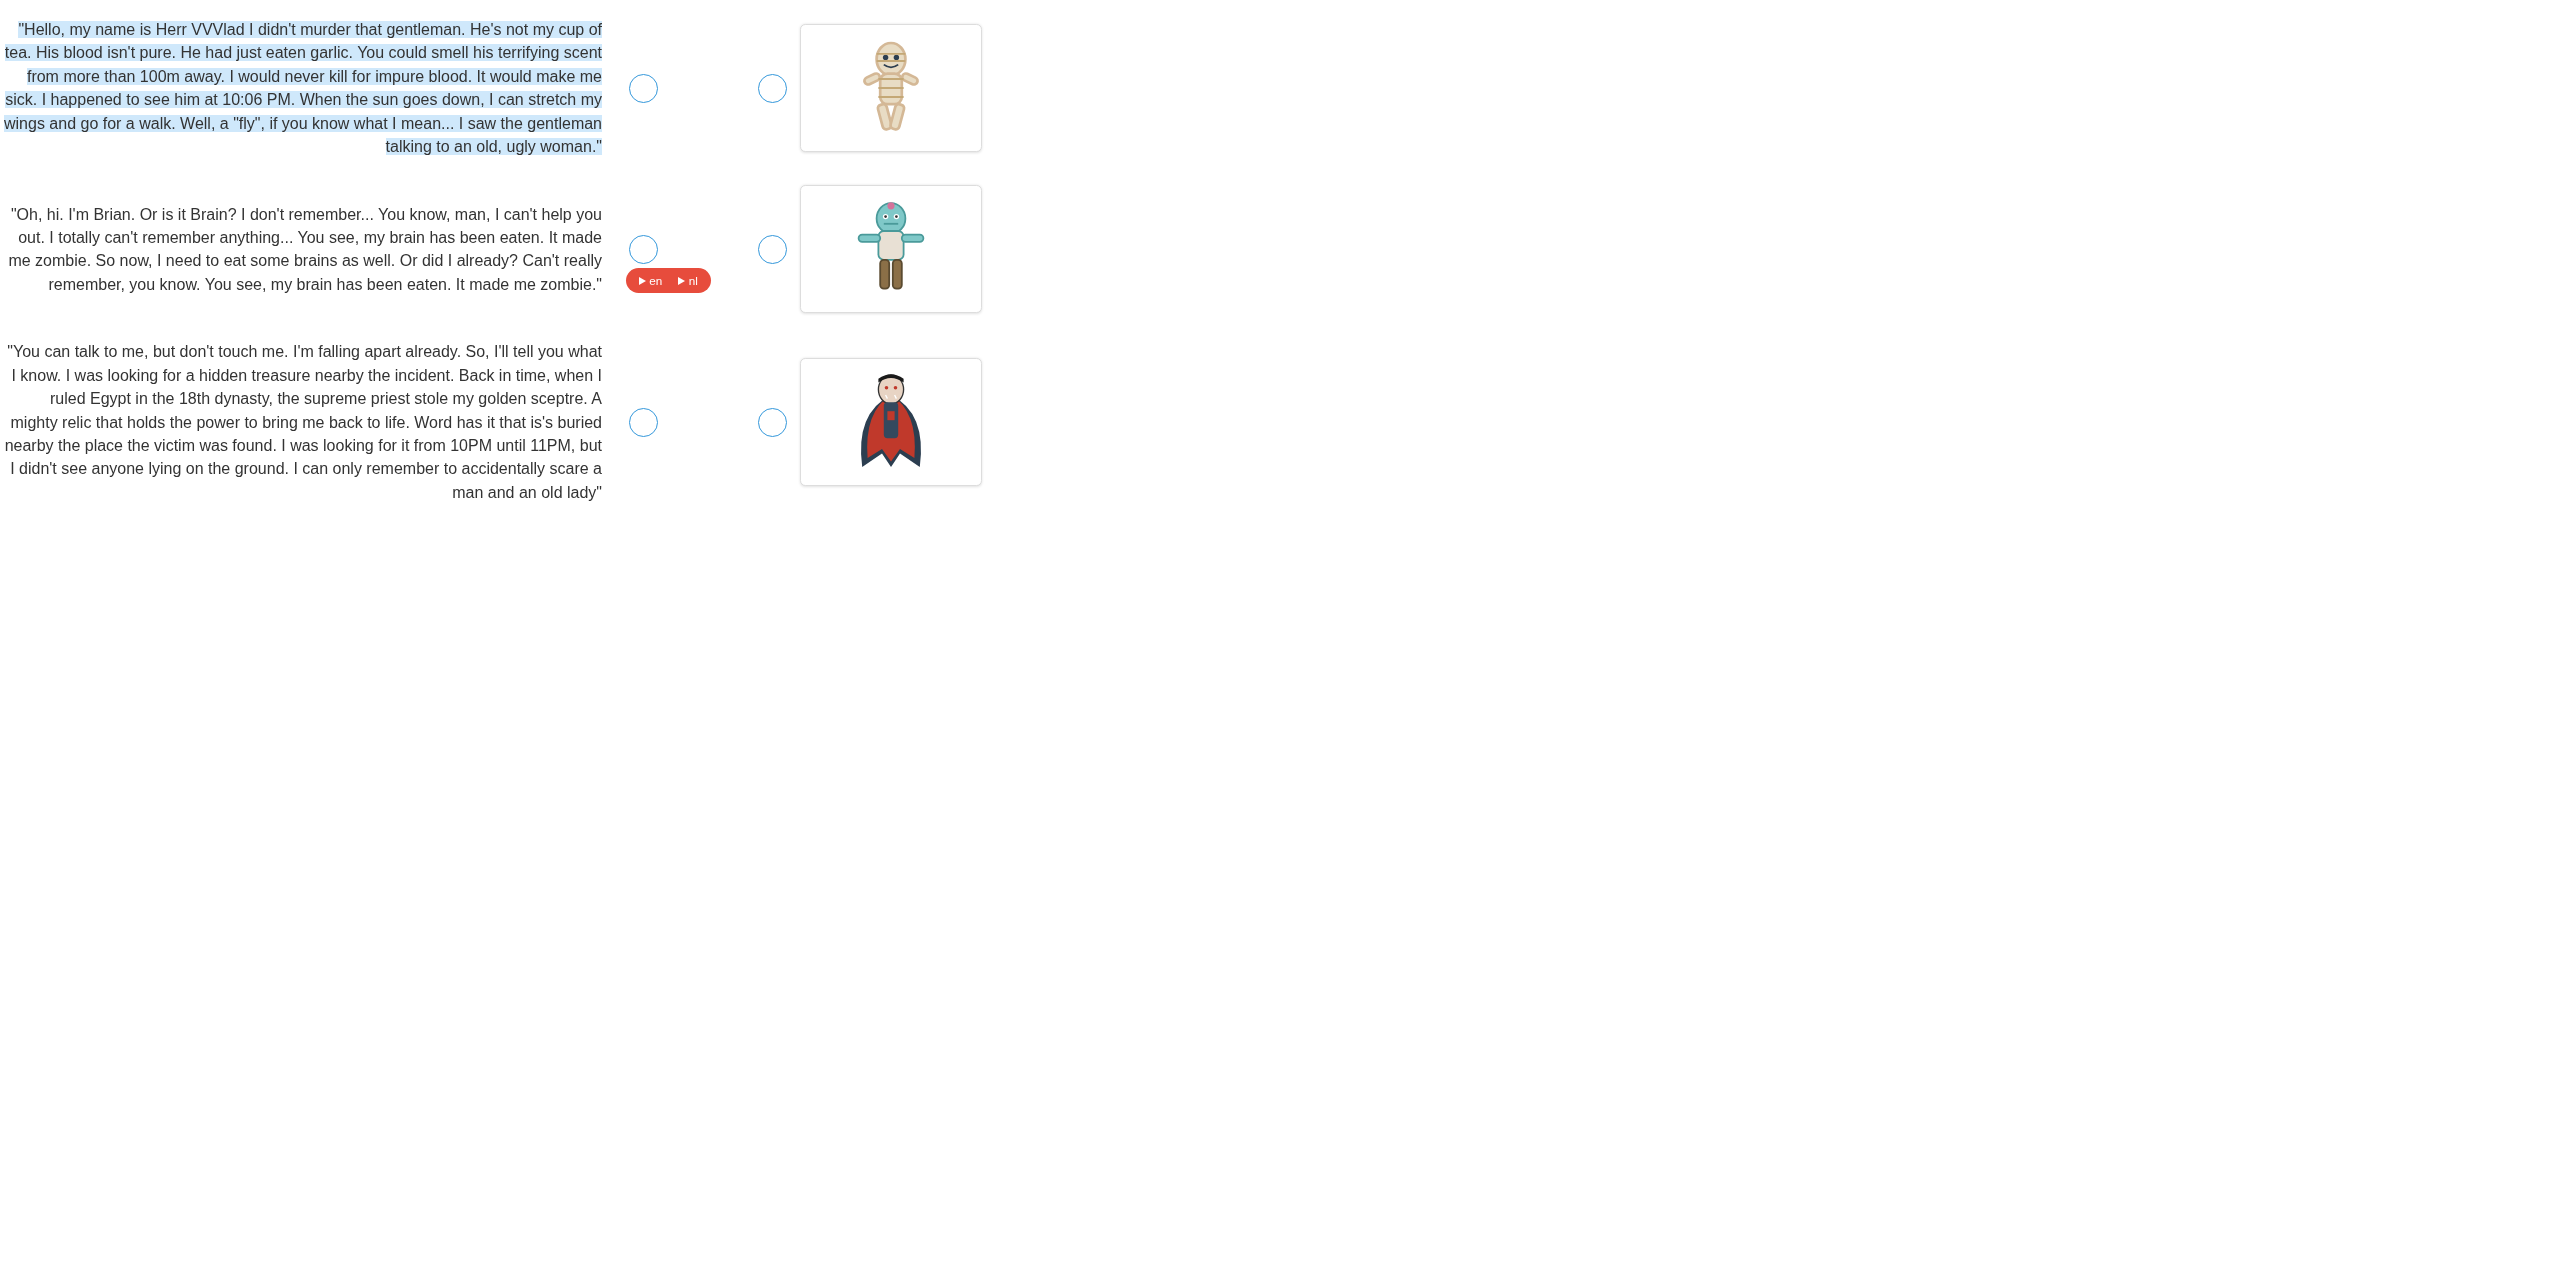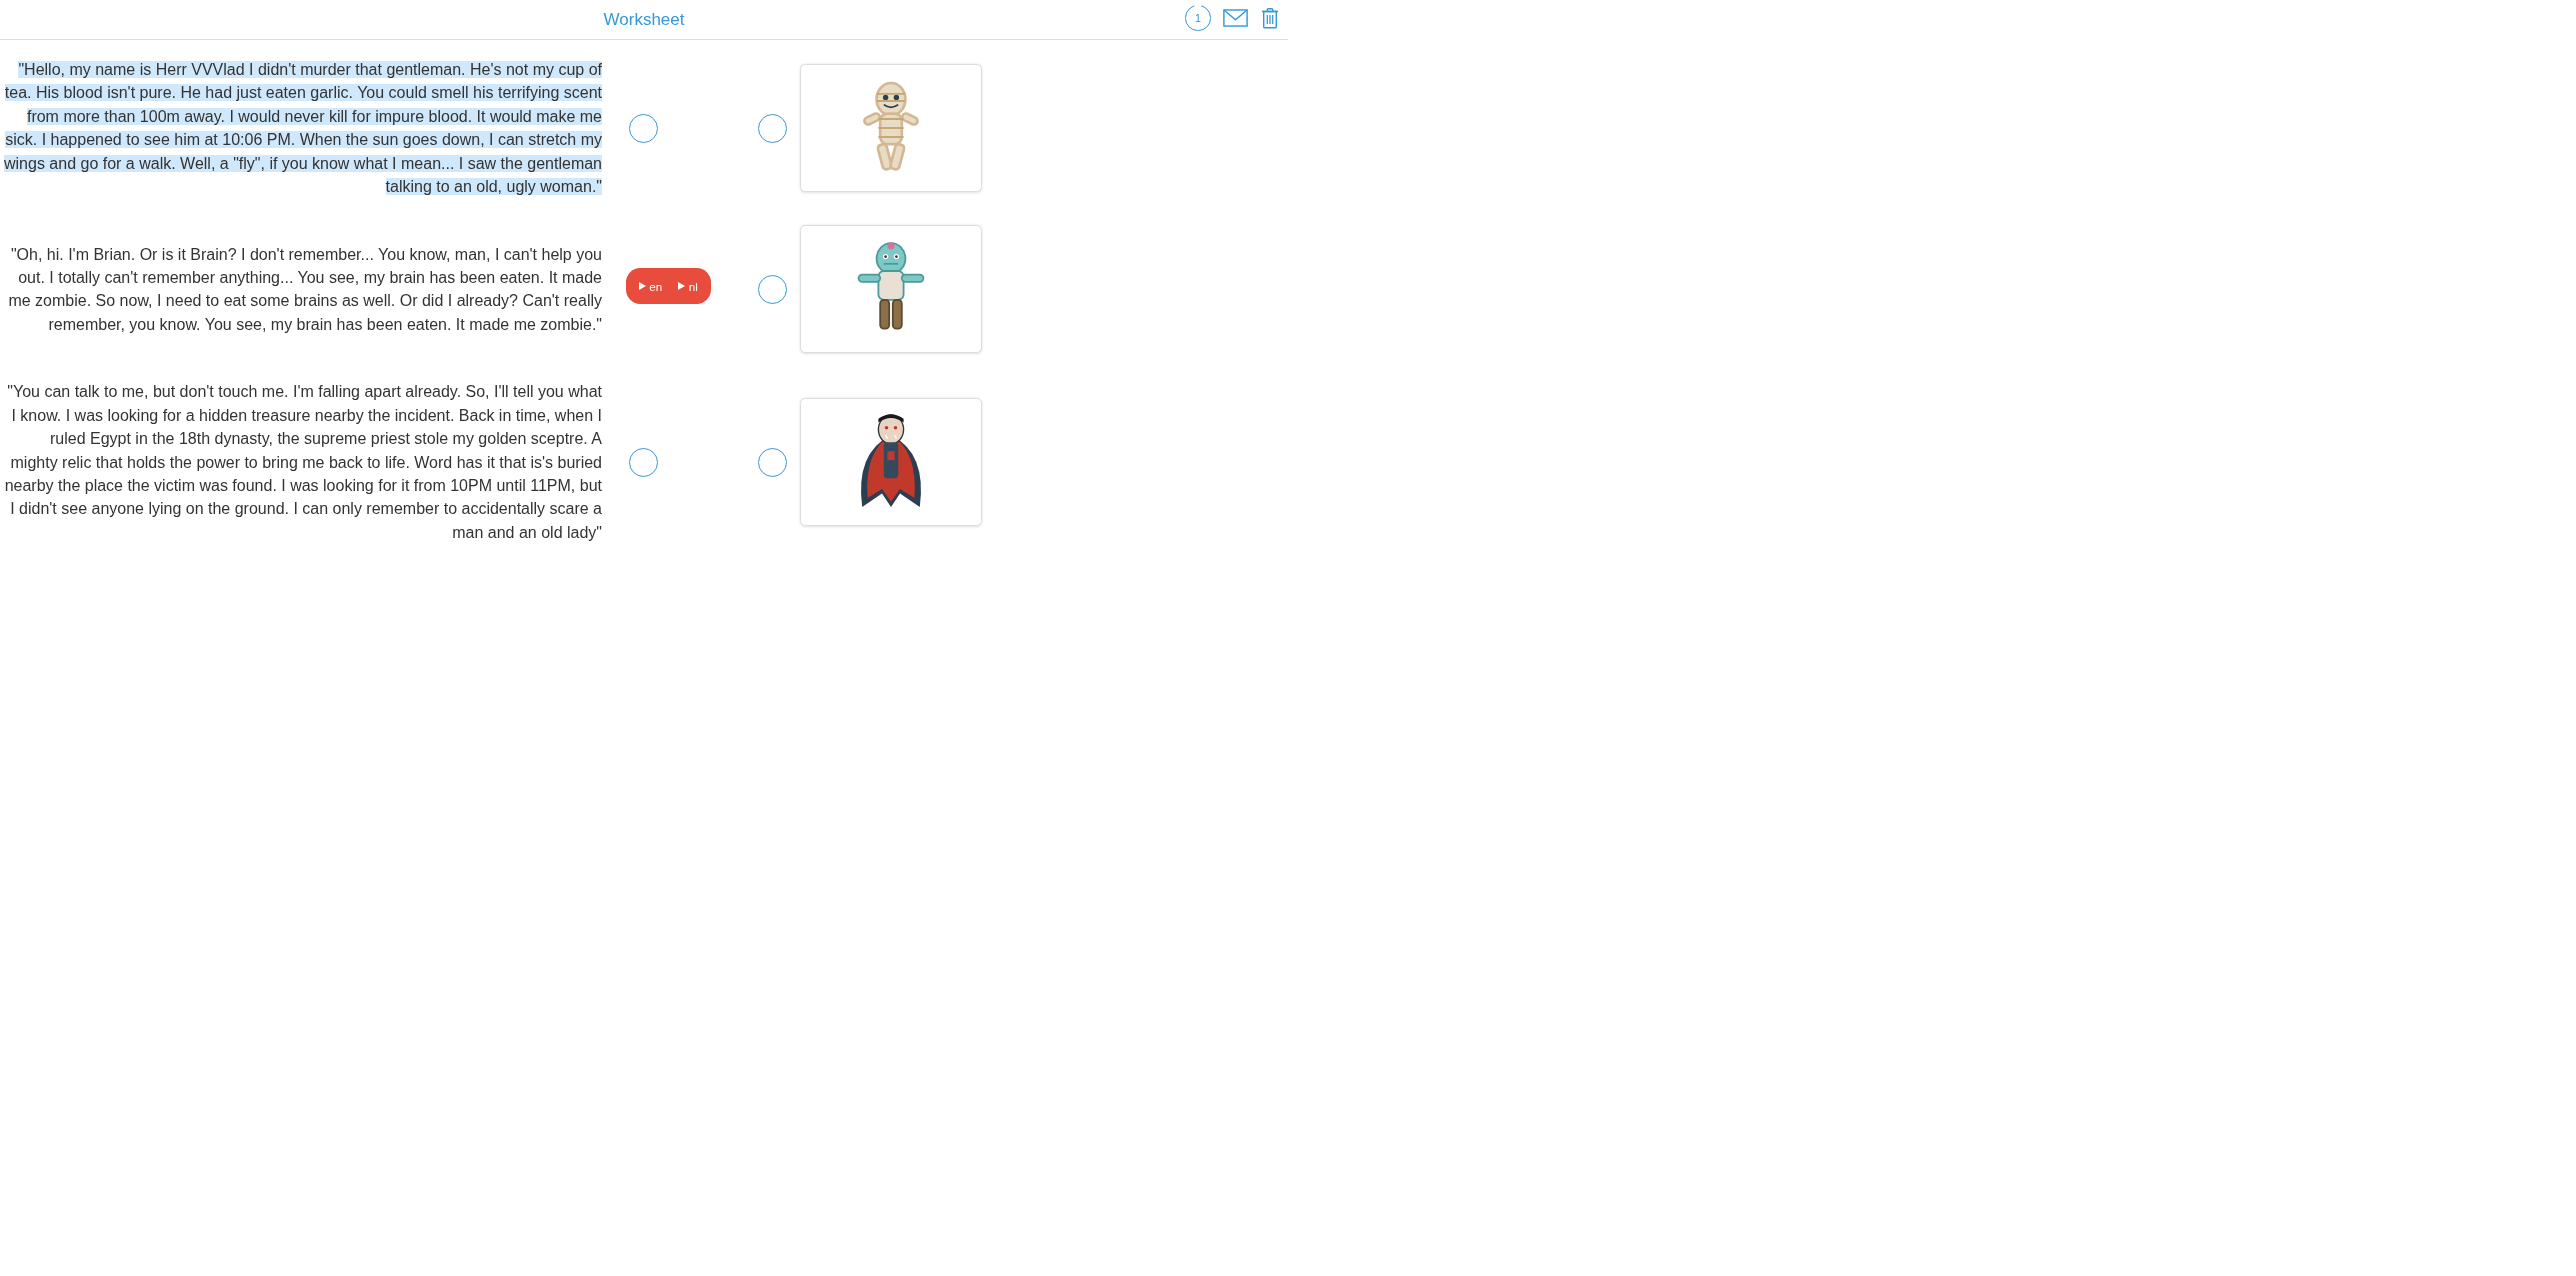--- a/index.html
+++ b/index.html
@@ -12,51 +12,30 @@
   .iconbtn{cursor:pointer;display:flex;align-items:center;}
   .content{padding:18px 0 0 0;}
   .row{display:flex;align-items:center;margin-bottom:9px;}
   .speech{width:602px;padding-right:10.8px;text-align:right;font-size:16px;line-height:23.4px;color:#333;}
   .speech.sel{background:transparent;}
   .speech.sel span{background:#cfe8fb;}
   .radio{width:27px;height:27px;border:1.8px solid #3498db;border-radius:50%;background:#fff;cursor:pointer;flex:0 0 auto;}
   .radiocol{width:117px;display:flex;justify-content:flex-start;padding-left:16px;}
   .radiocol2{width:54px;display:flex;justify-content:center;}
   .card{width:180px;height:126px;border:0.9px solid #ddd;border-radius:5.4px;box-shadow:0 0.9px 2.7px rgba(0,0,0,.12);display:flex;align-items:center;justify-content:center;background:#fff;}
-  .audio{position:absolute;left:626px;top:268px;background:#e74c3c;border-radius:14.4px;height:36px;display:flex;align-items:center;padding:0 12.6px;gap:16px;}
+  .audio{position:absolute;left:626px;top:268px;background:#e74c3c;border-radius:14.4px;height:25px;display:flex;align-items:center;padding:0 12.6px;gap:16px;}
   .audio .pl{display:flex;align-items:center;gap:3.6px;color:#fff;font-size:11.7px;cursor:pointer;}
   .audio .tri{width:0;height:0;border-left:7.2px solid #fff;border-top:4.5px solid transparent;border-bottom:4.5px solid transparent;}
   
   .char{width:108px;height:108px;position:relative;}
 </style>
 </head>
 <body>
 
 <div class="page">
-  <div class="topbar">
-    <div class="title">Worksheet</div>
-    <div class="tools">
-      <div class="badge iconbtn">
-        <span>1</span>
-      </div>
-      <div class="iconbtn">
-        <svg width="25" height="18" viewBox="0 0 28 20">
-            <rect x="1" y="1" width="26" height="18" fill="none" stroke="#3498db" stroke-width="1.6"></rect>
-            <path d="M1 1 L14 12 L27 1" fill="none" stroke="#3498db" stroke-width="1.6"></path>
-          </svg>
-      </div>
-      <div class="iconbtn">
-        <svg width="18" height="21.6" viewBox="0 0 20 24">
-            <path d="M3 5 H17 V22 a1 1 0 0 1 -1 1 H4 a1 1 0 0 1 -1 -1 Z" fill="none" stroke="#3498db" stroke-width="1.6"></path>
-            <path d="M1 5 H19 M7 5 V3 a1 1 0 0 1 1 -1 H12 a1 1 0 0 1 1 1 V5" fill="none" stroke="#3498db" stroke-width="1.6"></path>
-            <path d="M7 9 V19 M10 9 V19 M13 9 V19" stroke="#3498db" stroke-width="1.4"></path>
-          </svg>
-      </div>
-    </div>
-  </div>
 
   <div class="content">
 
     <div class="row">
       <div class="speech sel"><span>"Hello, my name is Herr VVVlad I didn't murder that gentleman. He's not my cup of tea. His blood isn't pure. He had just eaten garlic. You could smell his terrifying scent from more than 100m away. I would never kill for impure blood. It would make me sick. I happened to see him at 10:06 PM. When the sun goes down, I can stretch my wings and go for a walk. Well, a "fly", if you know what I mean... I saw the gentleman talking to an old, ugly woman."</span></div>
       <div class="radiocol">
           <div class="radio"></div>
         </div>
       <div class="radiocol2">
           <div class="radio"></div>

